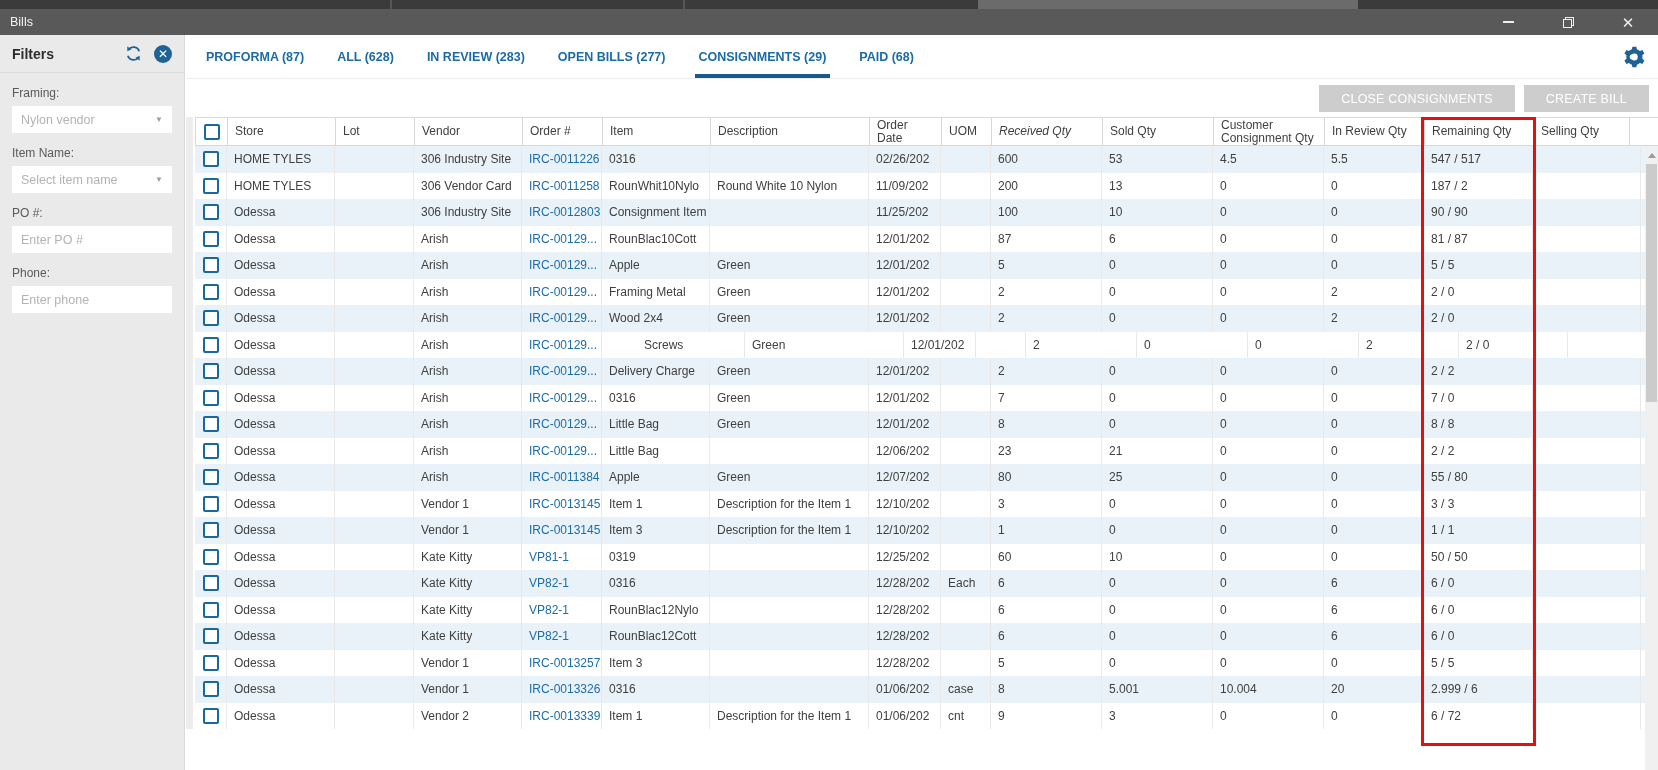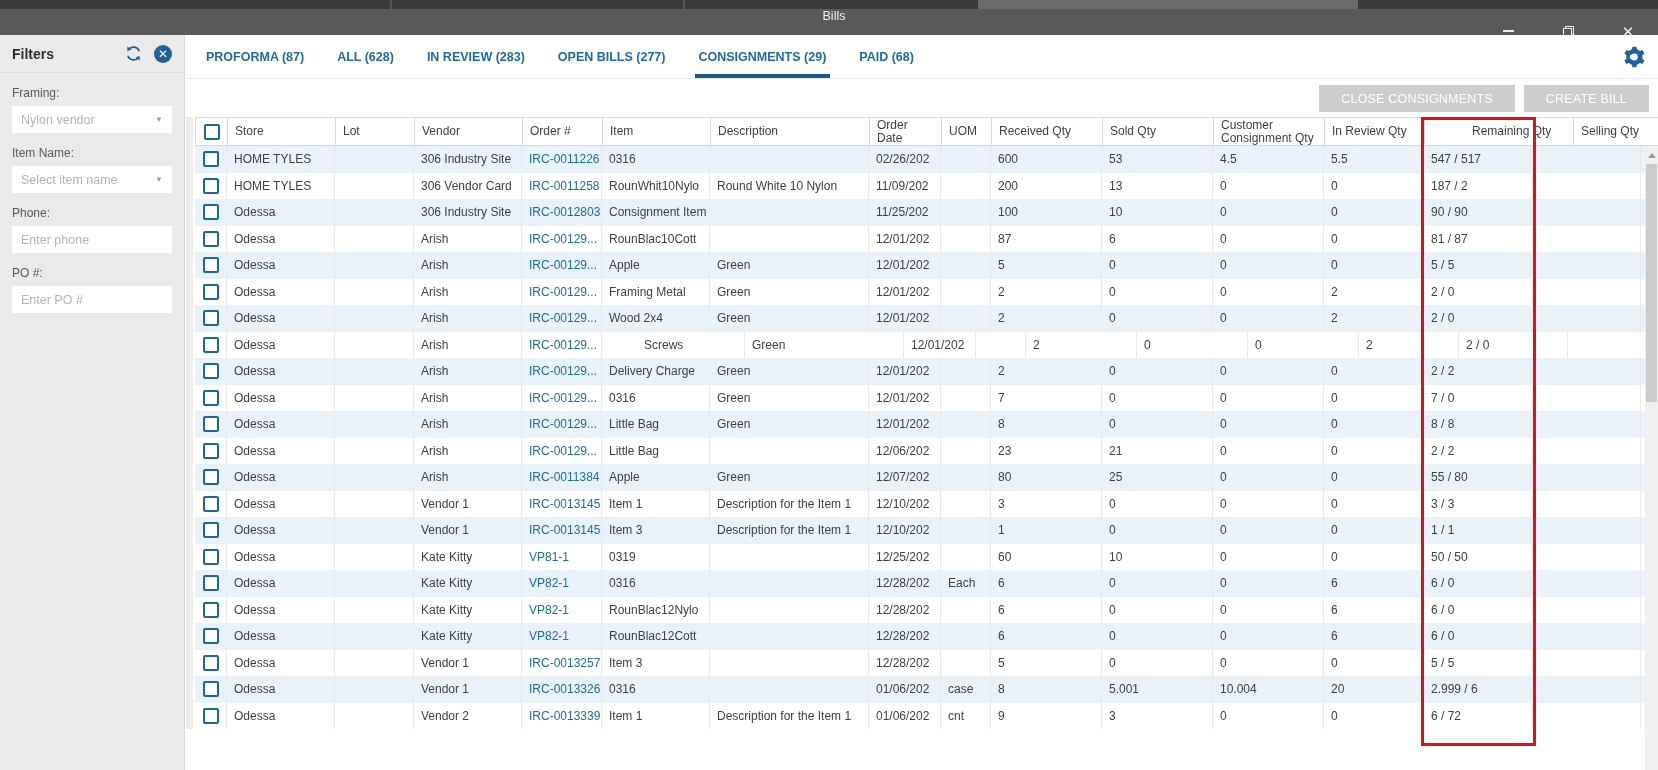--- a/index.html
+++ b/index.html
@@ -11,21 +11,21 @@
   }
   .screen { position:relative; width:1658px; height:770px; background:#fff; }
 
   
   .top-strip { position:absolute; left:0; top:0; width:1658px; height:9px; background:#3b3b3b; }
   .top-strip .sep { position:absolute; top:0; width:2px; height:9px; background:#565656; }
   .top-strip .seg-light { position:absolute; top:0; left:978px; width:380px; height:9px; background:#6b6b6b; }
 
   
   .title-bar { position:absolute; left:0; top:9px; width:1658px; height:26px; background:#595959;
-               display:flex; align-items:center;flex-direction:column; }
+               display:flex; align-items:center; }
   .win-title { color:#f2f2f2; font-size:12.5px; margin-left:10px; }
   .win-controls { margin-left:auto; display:flex; align-items:center; gap:44px; padding-right:22px; }
   .wc { width:16px; height:16px; display:flex; align-items:center; justify-content:center; cursor:pointer; }
   .wc-min-bar { width:11px; height:2px; background:#efefef; }
   .wc-restore { position:relative; width:11px; height:11px; }
   .wc-restore .sq1 { position:absolute; left:0; bottom:0; width:9px; height:9px; border:1px solid #efefef; background:#595959; }
   .wc-restore .sq2 { position:absolute; right:0; top:0; width:9px; height:9px; border:1px solid #efefef; }
   .wc-close { color:#efefef; font-size:15px; line-height:1; }
 
   
@@ -141,30 +141,30 @@
 
     <div class="filter-field">
       <div class="filter-label">Item Name:</div>
       <div class="filter-input">
         <span>Select item name</span>
         <span class="caret">▼</span>
       </div>
     </div>
 
     <div class="filter-field">
+      <div class="filter-label">PO #:</div>
+      <div class="filter-input">
+        <span>Enter PO #</span>
+      </div>
+    </div>
+
+    <div class="filter-field">
       <div class="filter-label">Phone:</div>
       <div class="filter-input">
         <span>Enter phone</span>
-      </div>
-    </div>
-
-    <div class="filter-field">
-      <div class="filter-label">PO #:</div>
-      <div class="filter-input">
-        <span>Enter PO #</span>
       </div>
     </div>
   </div>
 
   <div class="content">
     <div class="tabs-bar" id="tabs-bar">
       <span class="tab">PROFORMA (87)</span>
         <span class="tab">ALL (628)</span>
         <span class="tab">IN REVIEW (283)</span>
         <span class="tab">OPEN BILLS (277)</span>
@@ -190,25 +190,25 @@
             <div class="checkbox"></div>
           </div>
           <div class="th" style="width: 108px;">Store</div>
           <div class="th" style="width: 79px;">Lot</div>
           <div class="th" style="width: 108px;">Vendor</div>
           <div class="th" style="width: 80px;">Order #</div>
           <div class="th" style="width: 108px;">Item</div>
           <div class="th" style="width: 159px;">Description</div>
           <div class="th" style="width: 72px;">Order Date</div>
           <div class="th" style="width: 50px;">UOM</div>
-          <div class="th" style="width: 111px;">Received Qty</div>
+          <div class="th" style="width: 111px; font-style: italic;">Received Qty</div>
           <div class="th" style="width: 111px;">Sold Qty</div>
           <div class="th" style="width: 111px;">Customer Consignment Qty</div>
           <div class="th" style="width: 100px;">In Review Qty</div>
-          <div class="th" style="width: 109px; margin-left: 40px;">Remaining Qty</div>
+          <div class="th" style="width: 109px;">Remaining Qty</div>
           <div class="th" style="width: 96px;">Selling Qty</div>
         </div>
         <div class="tbody">
           <div class="row">
             <div class="td cb-cell" style="width: 32px;">
               <div class="checkbox"></div>
             </div>
             <div class="td" style="width: 108px;">HOME TYLES</div>
             <div class="td" style="width: 79px;"></div>
             <div class="td" style="width: 108px;">306 Industry Site</div>

